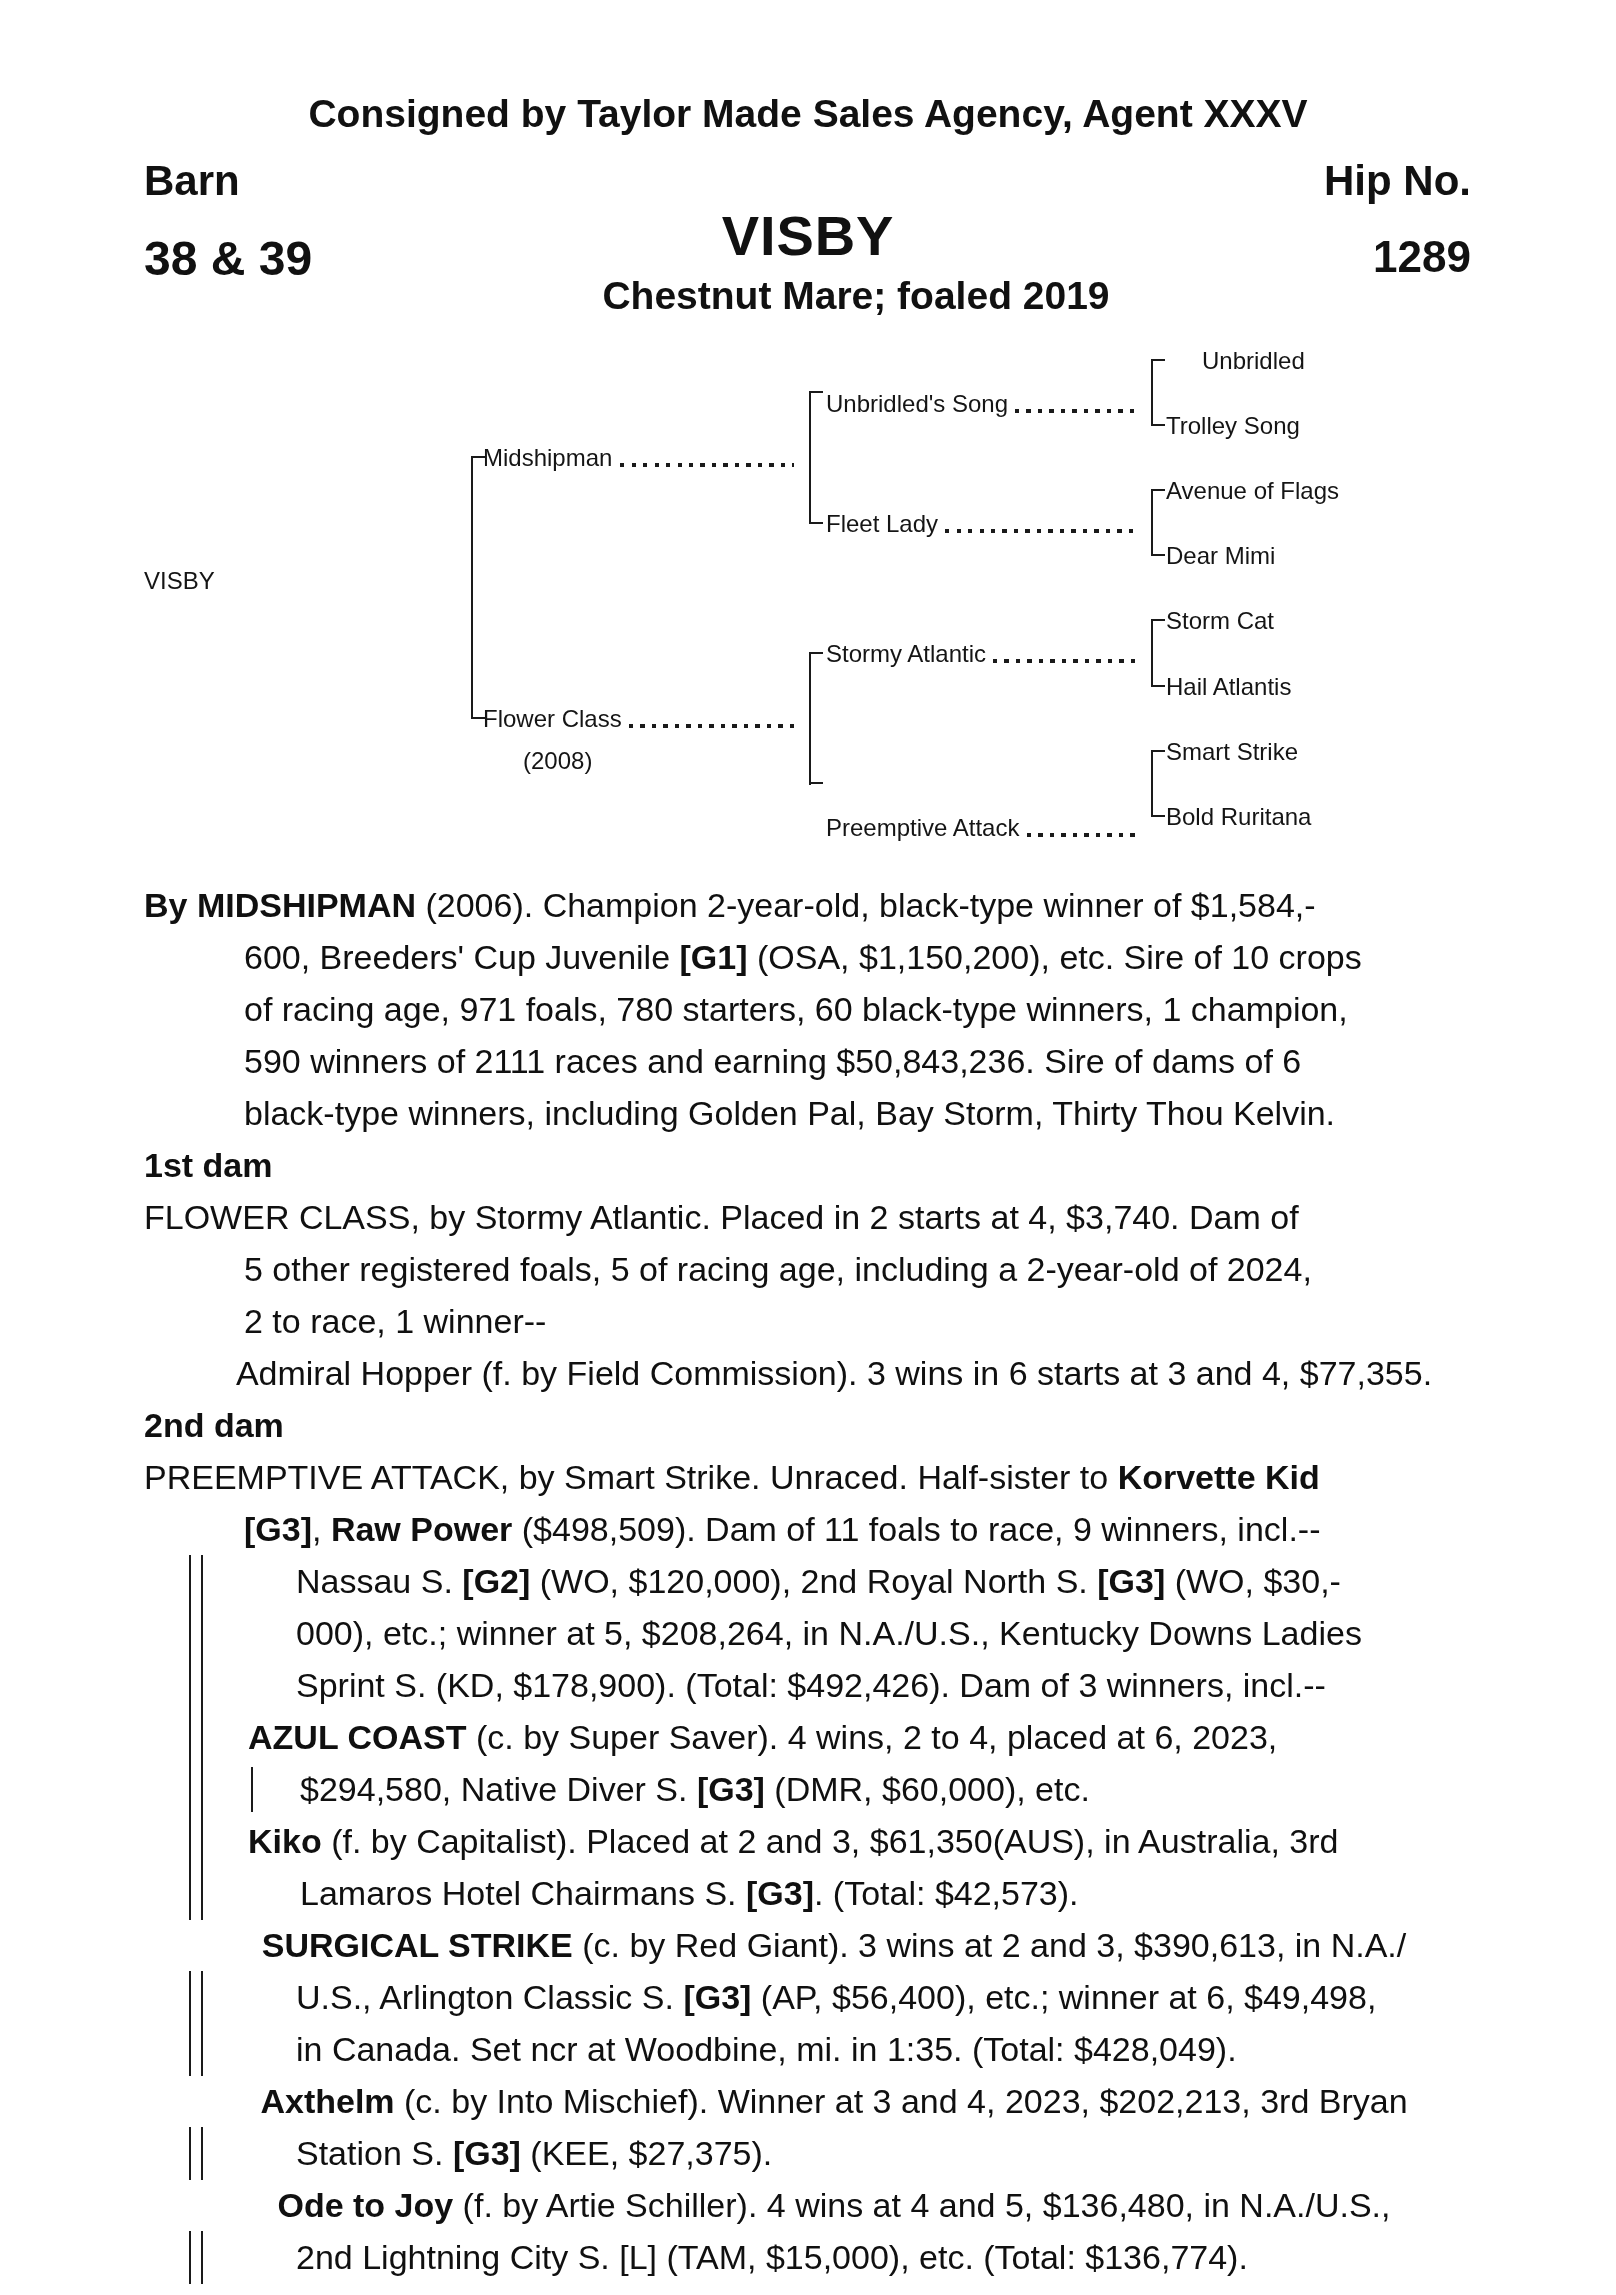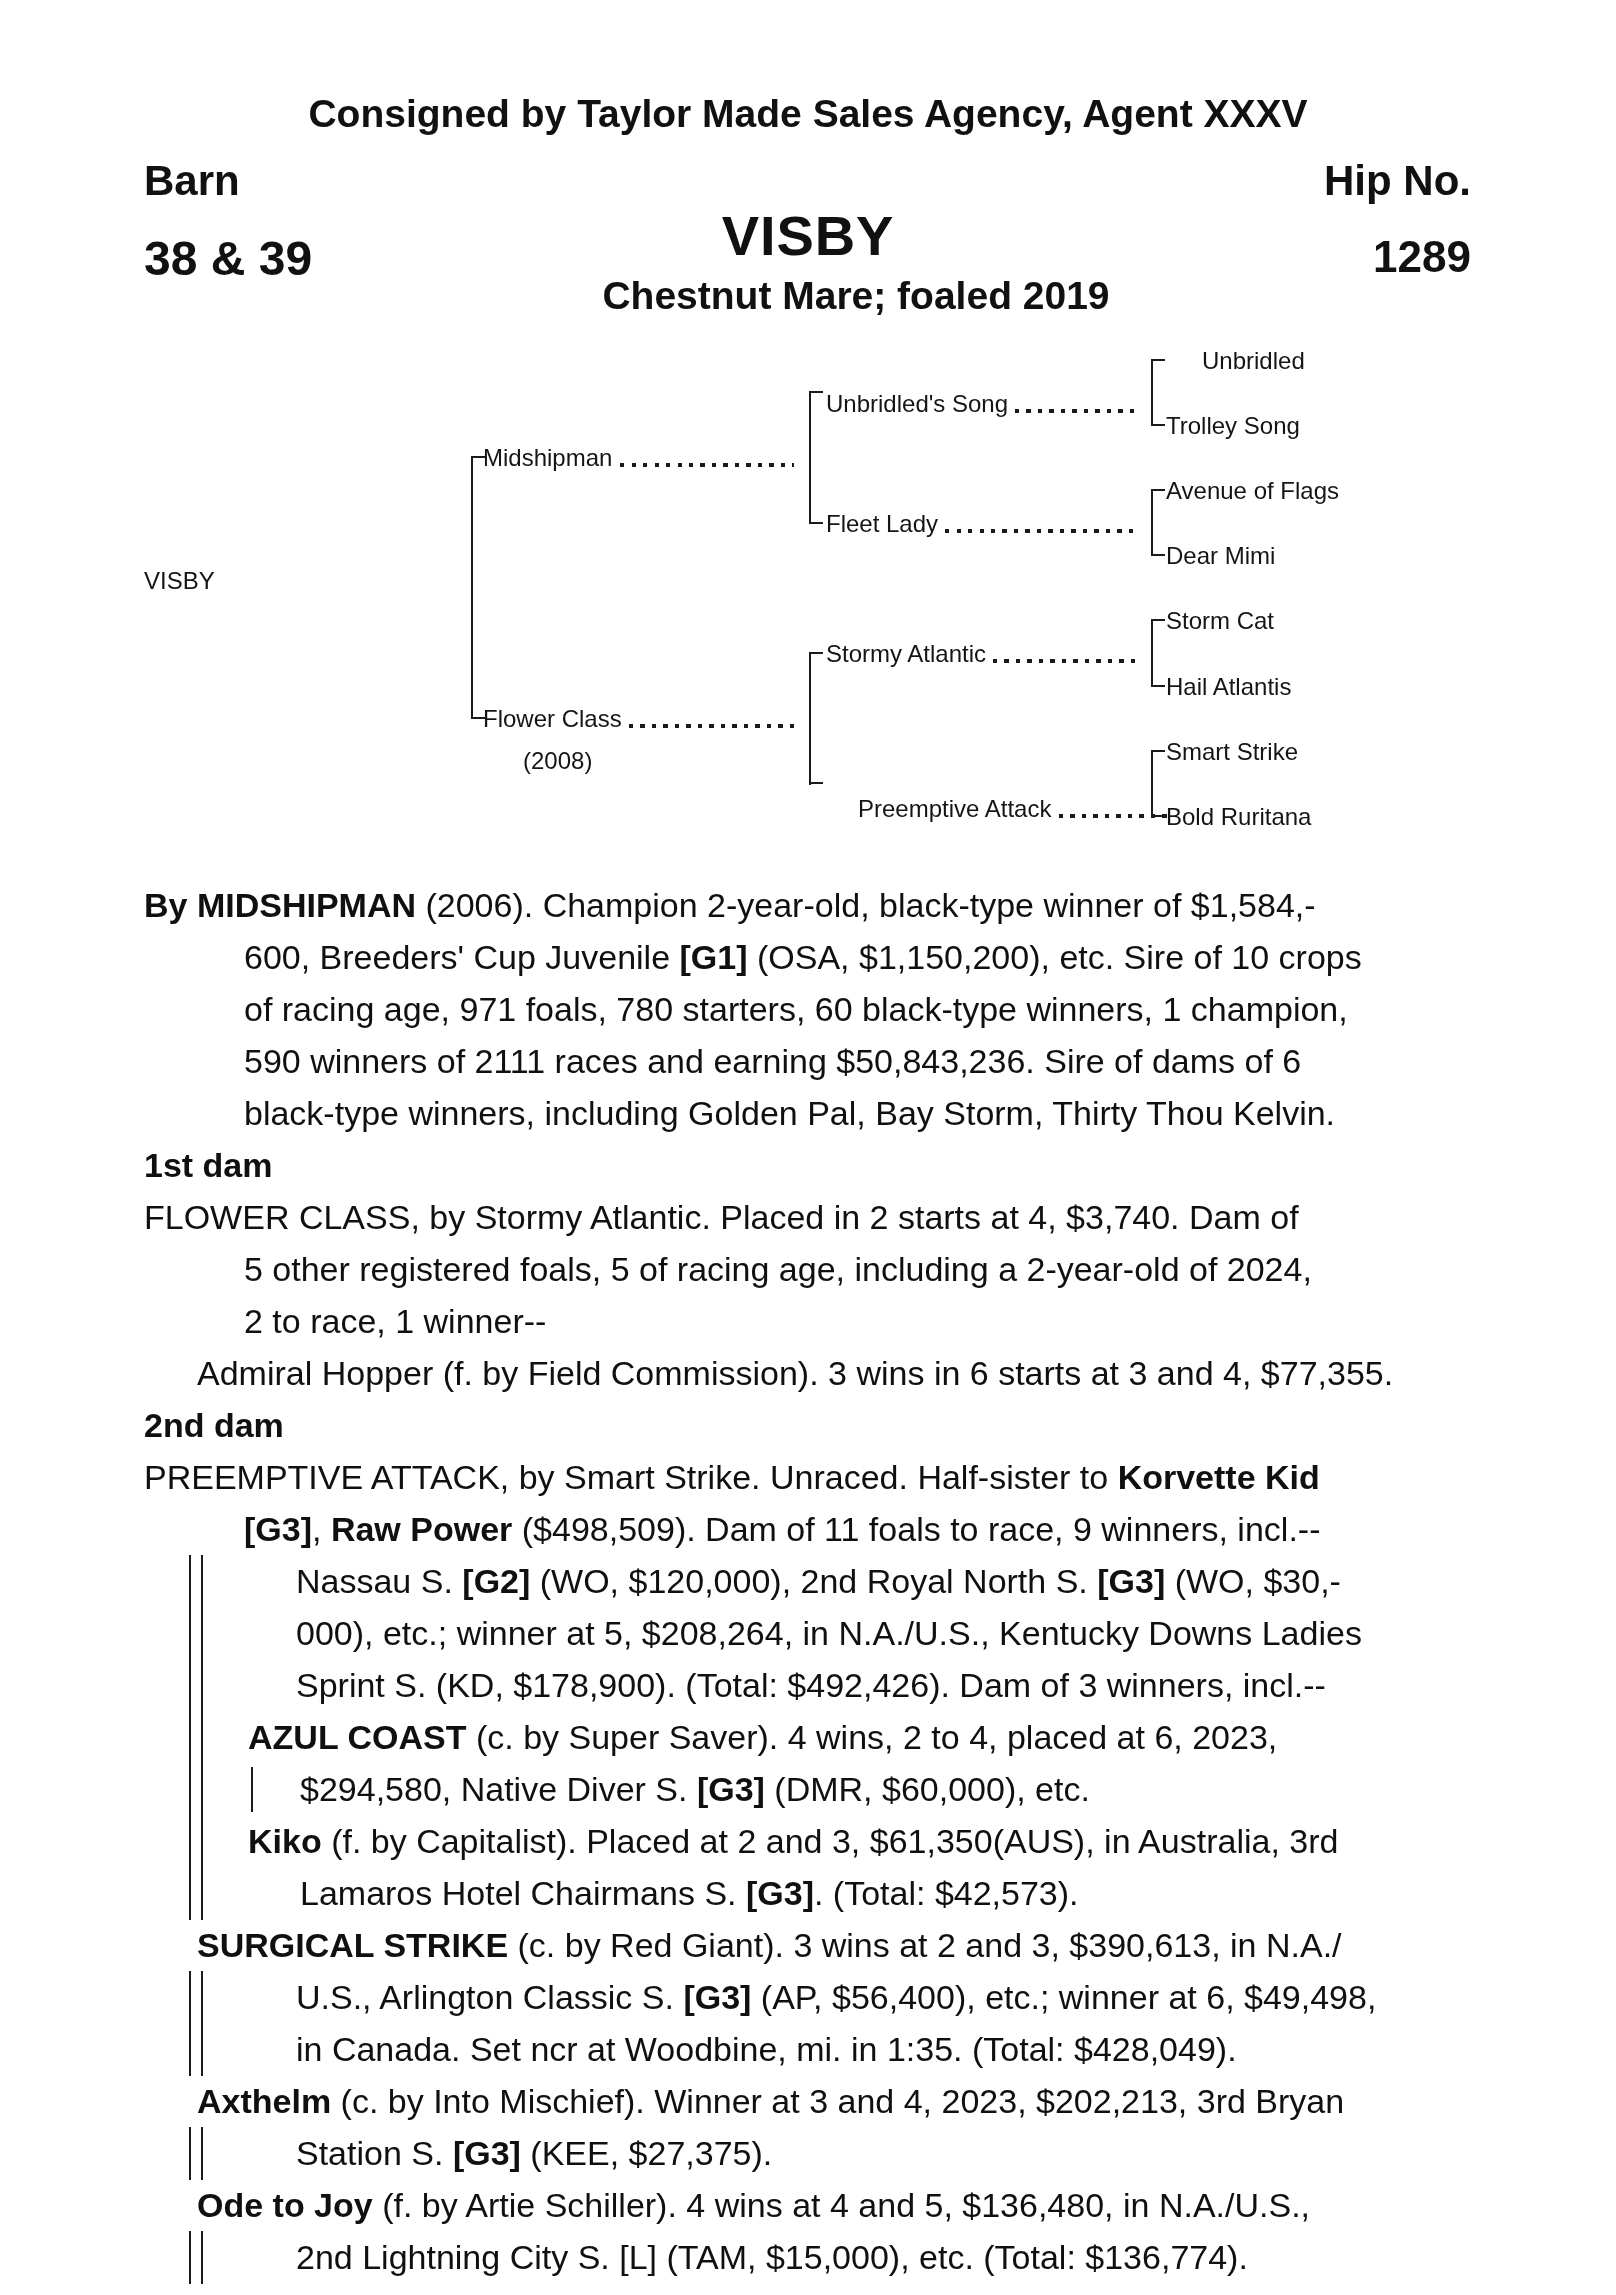--- a/index.html
+++ b/index.html
@@ -26,21 +26,21 @@
   .leader{flex:1;height:4.1px;align-self:flex-end;margin:0 8.3px 6px 7.3px;
     background:repeating-linear-gradient(90deg,#1a1a1a 0 4.1px,transparent 4.1px 11.5px);}
   .tline{position:absolute;background:#1a1a1a;}
 
   
   #bodytext{position:absolute;left:144px;top:879px;width:1327px;
     font-size:34px;line-height:52px;color:#101010;}
   .bl{position:relative;height:52px;white-space:nowrap;}
   .ind-l0{padding-left:0;}
   .ind-c0{padding-left:100px;}
-  .ind-e1{padding-left:53px;}
+  .ind-e1{padding-left:53px;text-align:center;}
   .ind-c1{padding-left:152px;}
   .ind-e2{padding-left:104px;}
   .ind-c2{padding-left:156px;}
   .b{font-weight:700;margin-top:36px;}
   .dbar{position:absolute;left:45px;top:-0.5px;height:53px;width:10px;
     border-left:2.3px solid #1a1a1a;border-right:2.3px solid #1a1a1a;}
   .sbar{position:absolute;left:107px;top:3.7px;height:45px;width:2.3px;background:#1a1a1a;}
 </style>
 </head>
 <body>
@@ -72,21 +72,21 @@
         <span class="leader"></span>
       </div>
       <div class="tree-node" style="left: 826px; top: 509px; width: 317px;">
         <span>Fleet Lady</span>
         <span class="leader"></span>
       </div>
       <div class="tree-node" style="left: 826px; top: 639px; width: 317px;">
         <span>Stormy Atlantic</span>
         <span class="leader"></span>
       </div>
-      <div class="tree-node" style="left: 826px; top: 794px; width: 317px; margin-left: 32px;">
+      <div class="tree-node" style="left: 826px; top: 813px; width: 317px;">
         <span>Preemptive Attack</span>
         <span class="leader"></span>
       </div>
       <div class="tree-node" style="left: 1166px; top: 346px; margin-left: 36px;">
         <span>Unbridled</span>
       </div>
       <div class="tree-node" style="left: 1166px; top: 411px;">
         <span>Trolley Song</span>
       </div>
       <div class="tree-node" style="left: 1166px; top: 476px;">

